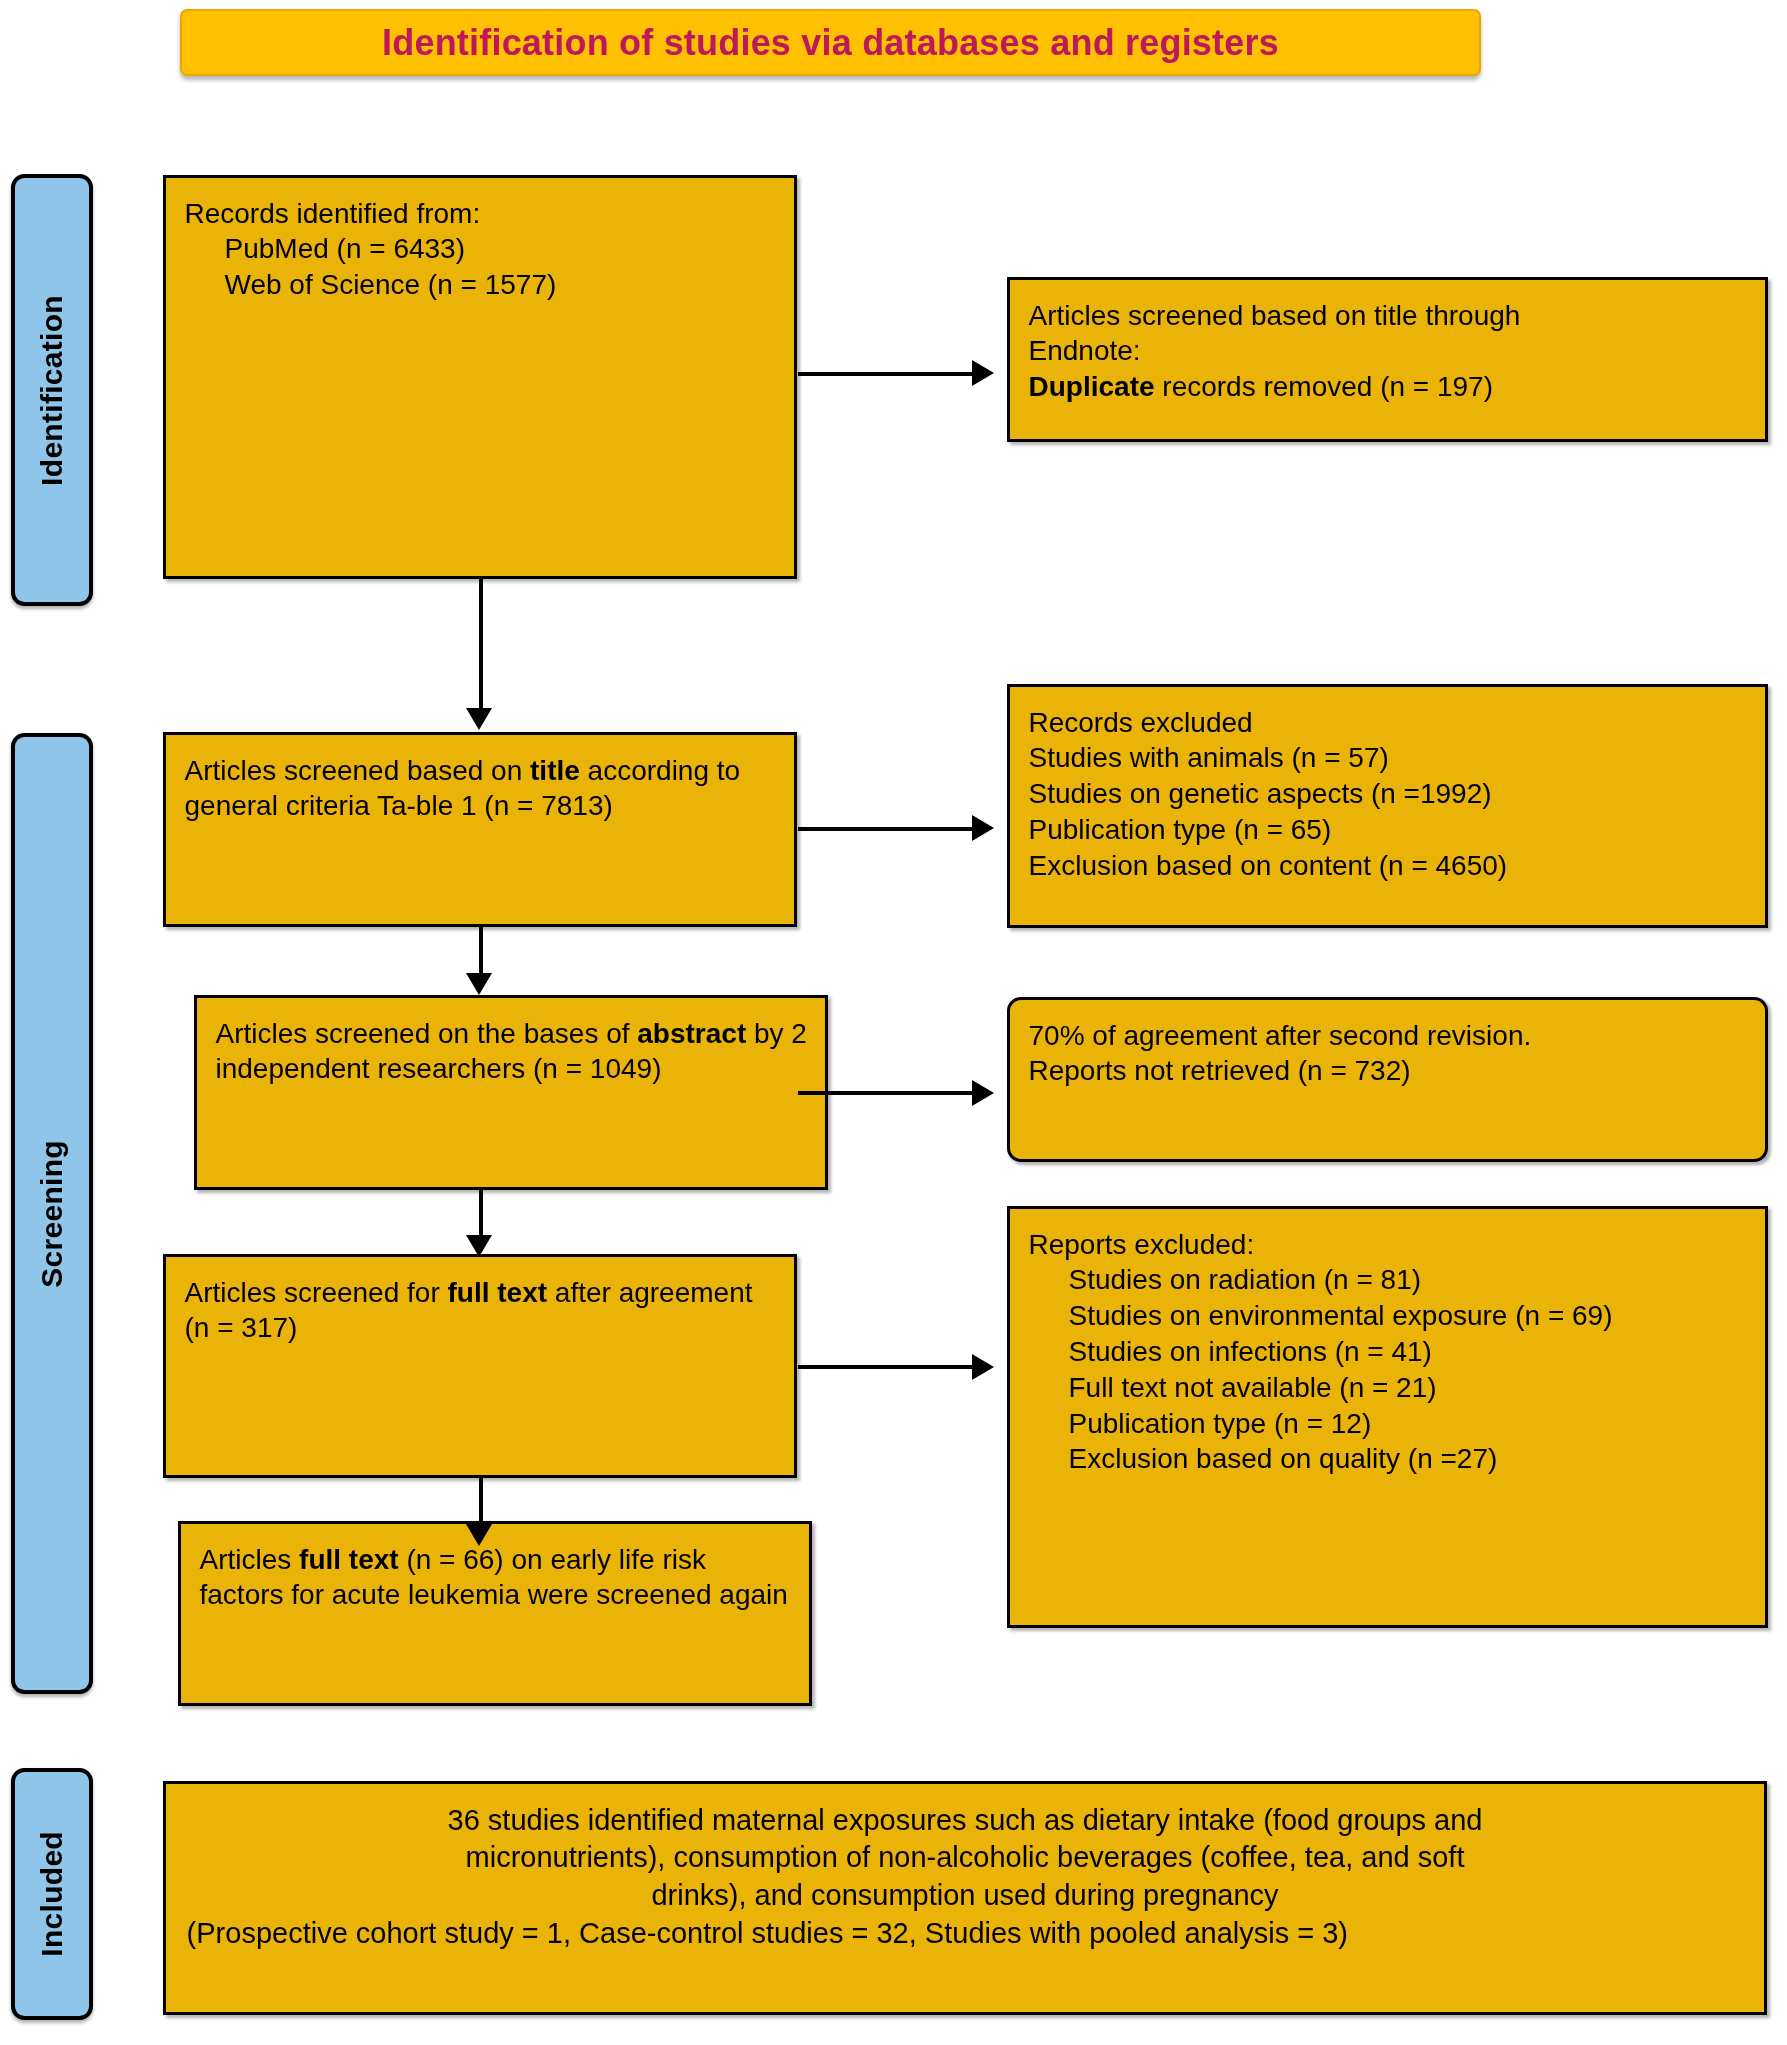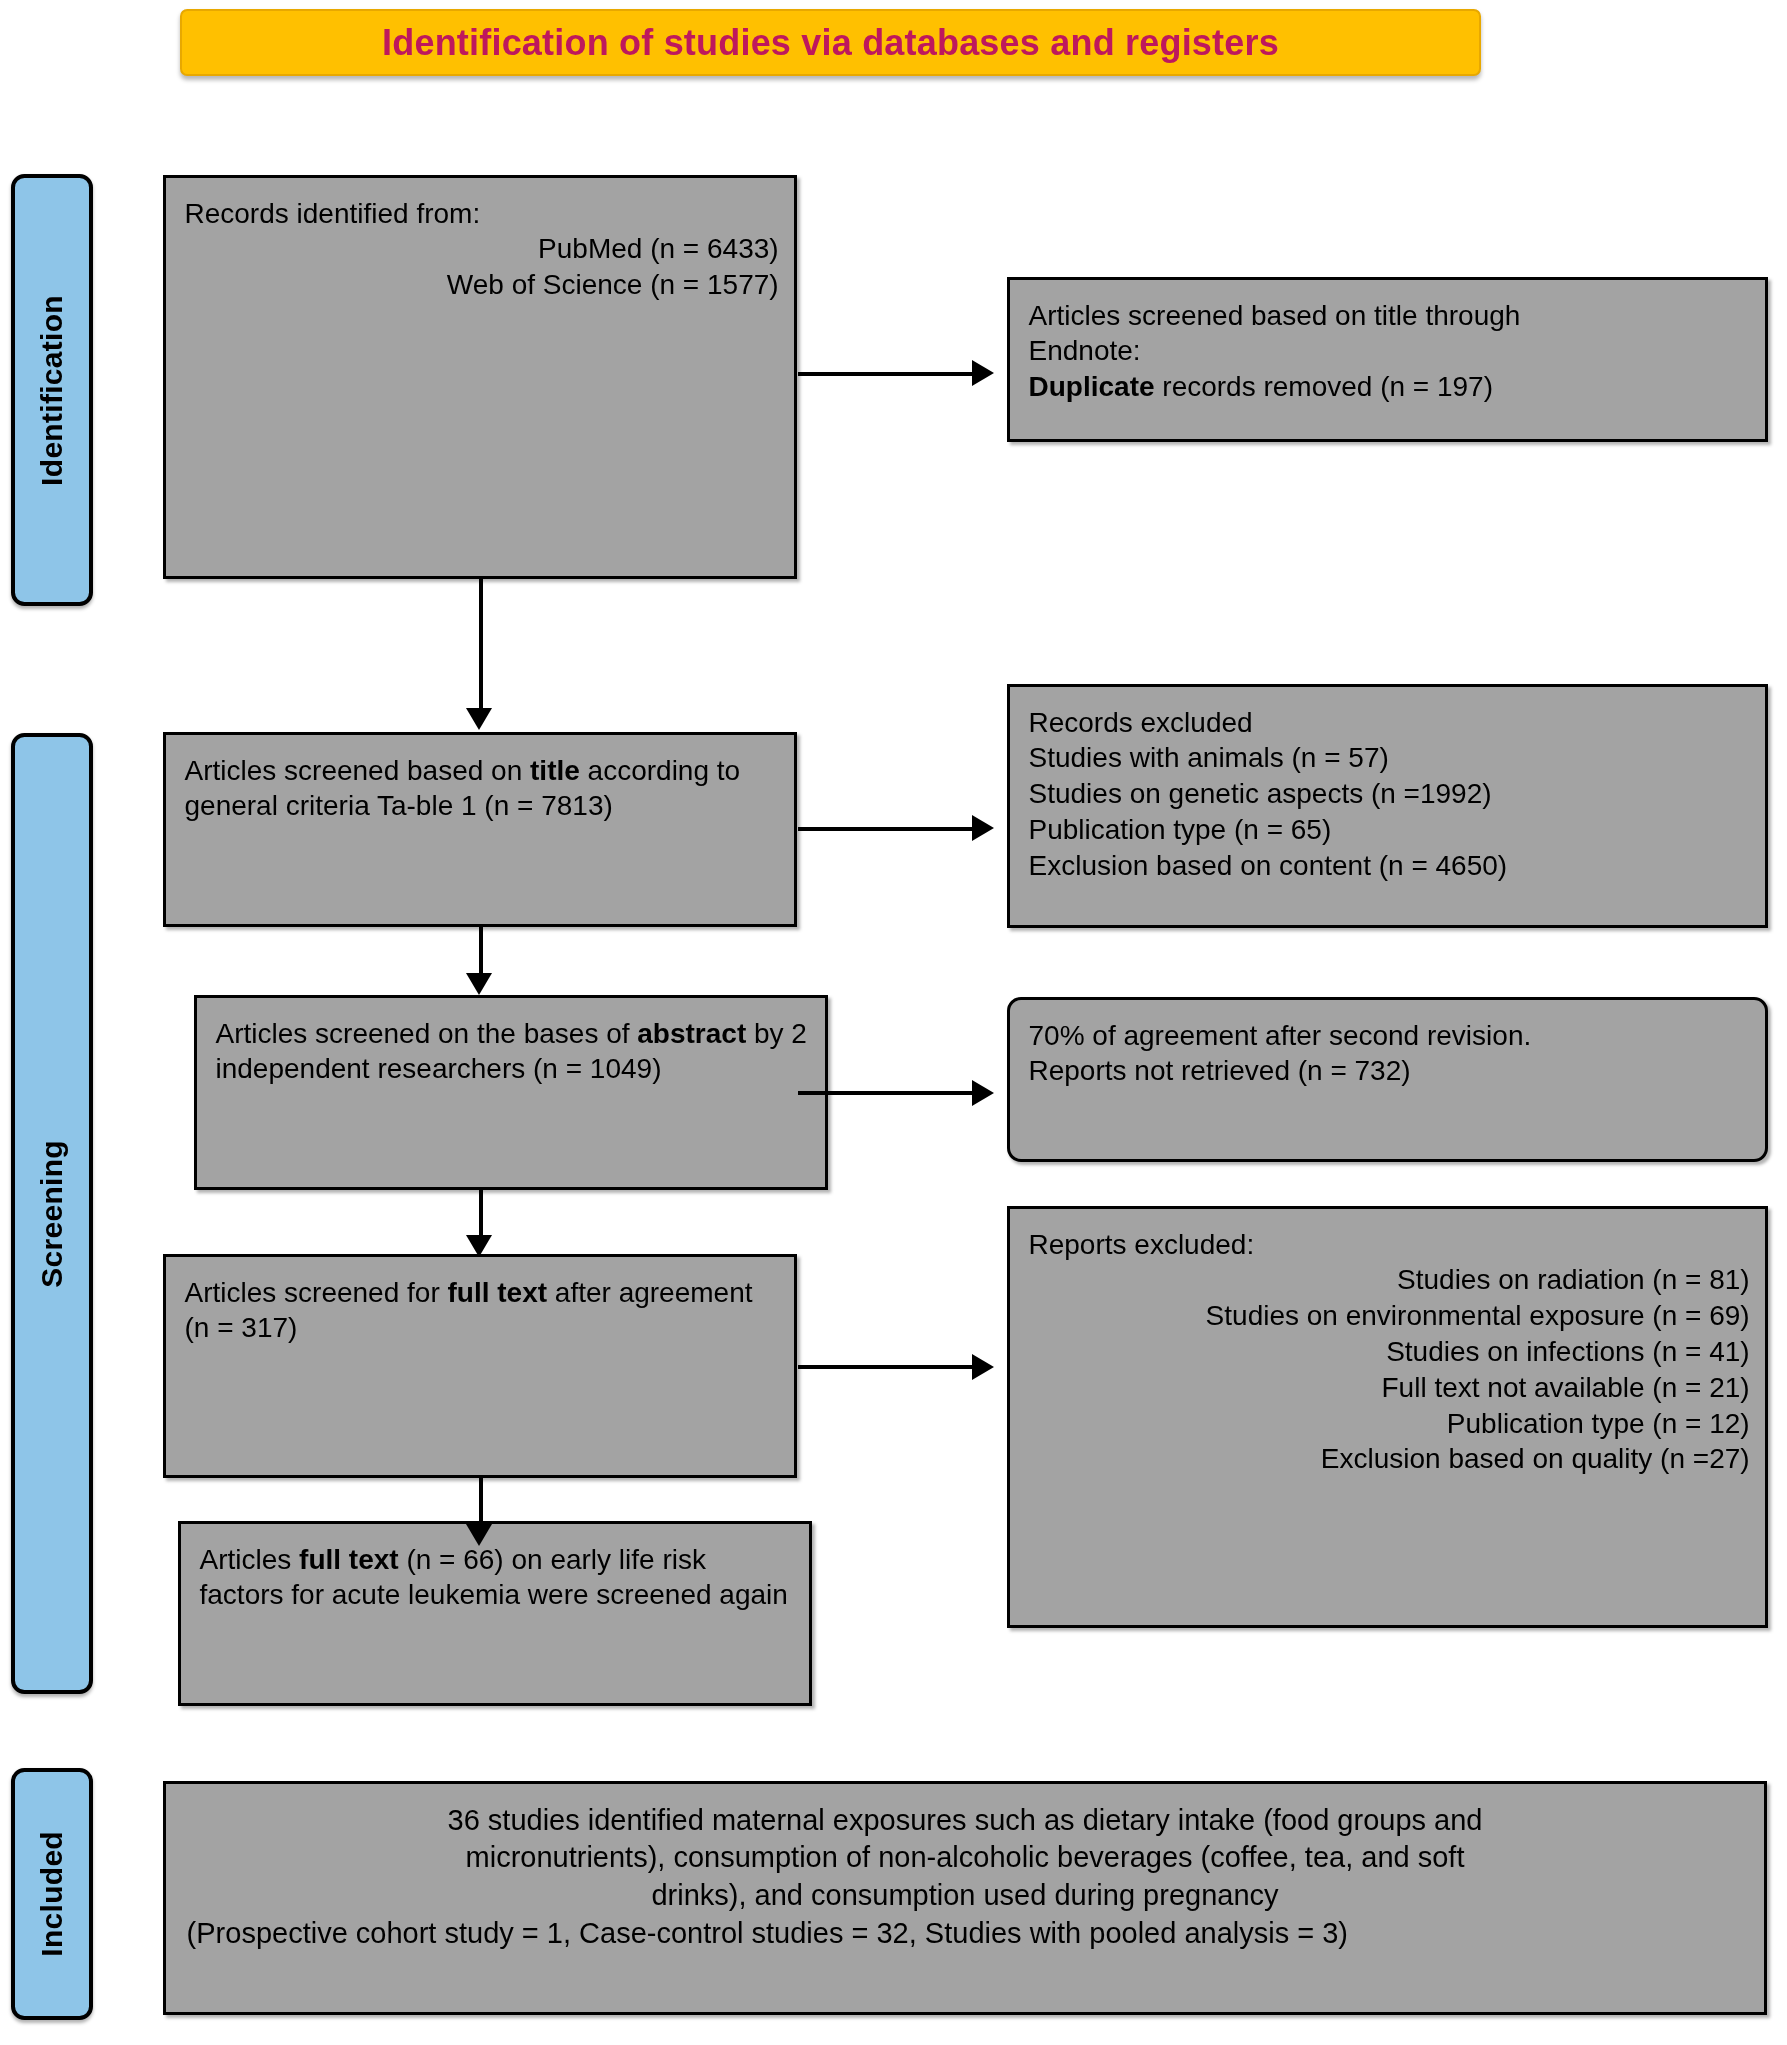--- a/index.html
+++ b/index.html
@@ -65,33 +65,33 @@
     white-space: nowrap;
     letter-spacing: 0.3px;
   }
   #stage-identification { left: 11.3px;  top: 174px;  width: 82px; height: 432px; }
   #stage-screening      { left: 11.3px;  top: 733px; width: 82px; height: 961px; }
   #stage-included       { left: 11.3px;  top: 1768px; width: 82px; height: 252px; }
 
   
   .box {
     position: absolute;
-    background: #a3a3a3;
+    background: #eab308;
     border: 3.1px solid #000000;
     box-sizing: border-box;
     box-shadow: 2.6px 2.6px 3.1px rgba(0,0,0,0.30);
   }
   .box-body {
     padding: 17.5px 15.4px 10.3px 18.5px;
     font-size: 28px;
     line-height: 1.28;
     color: #000000;
   }
   .box-body .ln { white-space: pre-wrap; }
-  .ind1 { padding-left: 40px; text-align: right; }
+  .ind1 { padding-left: 40px; }
   .b { font-weight: bold; }
 
   
   #box-identified   { left: 163px; top: 175px;  width: 634px; height: 404px; }
   #box-title-screen { left: 163px; top: 732px; width: 634px; height: 195px; }
   #box-abstract     { left: 163px; top: 995px; width: 634px; height: 195px; margin-left: 31px; }
   #box-fulltext     { left: 163px; top: 1254px; width: 634px; height: 224px; }
   #box-final        { left: 163px; top: 1521px; width: 634px; height: 185px; margin-left: 15px; }
 
   

